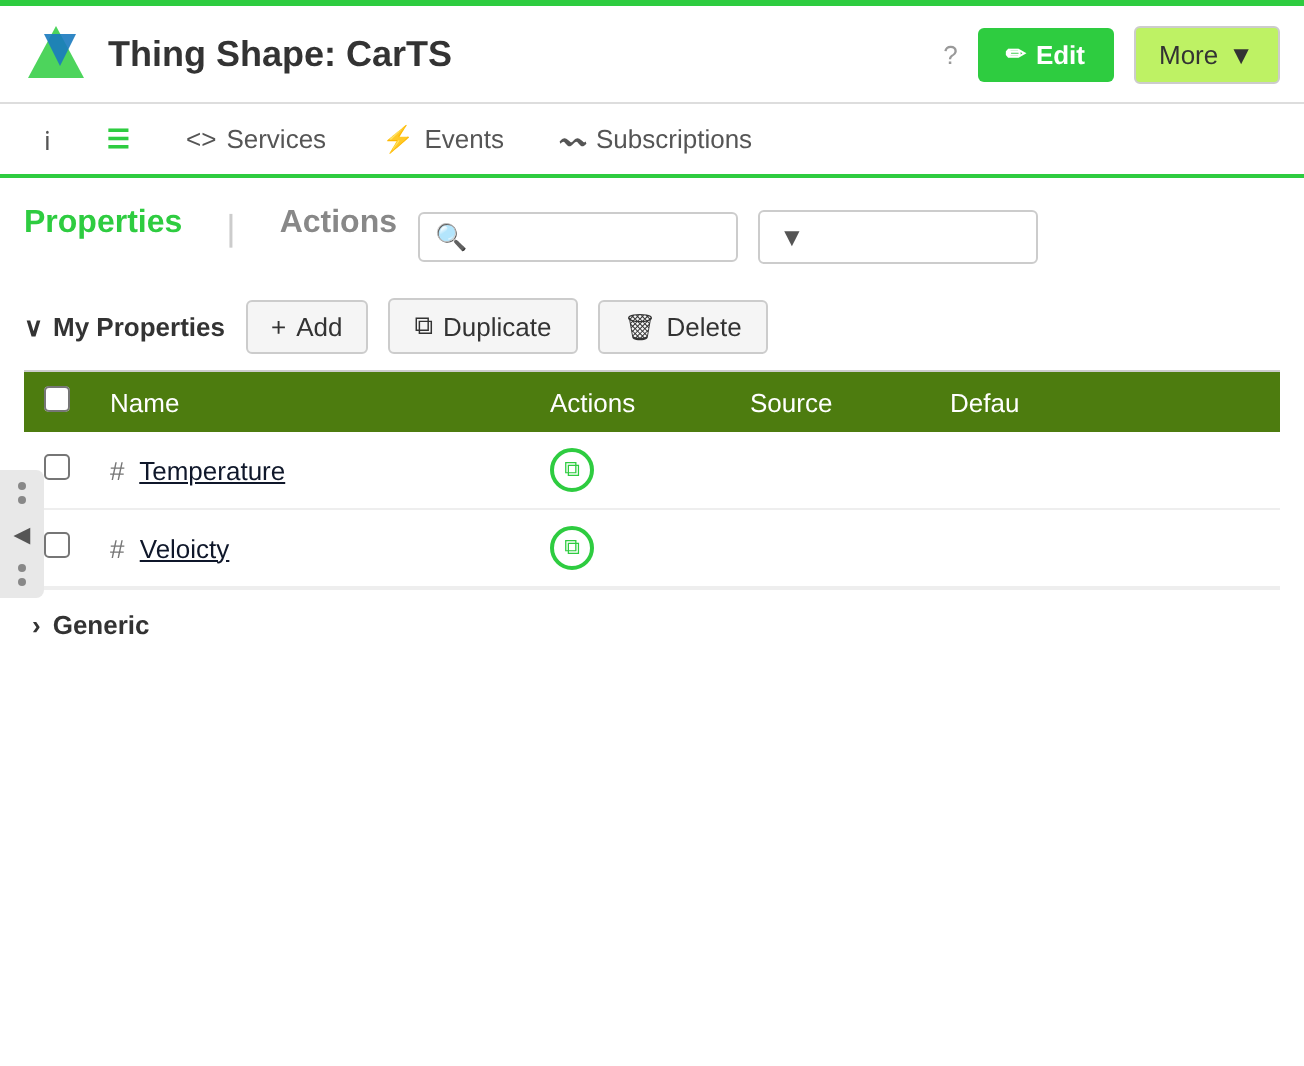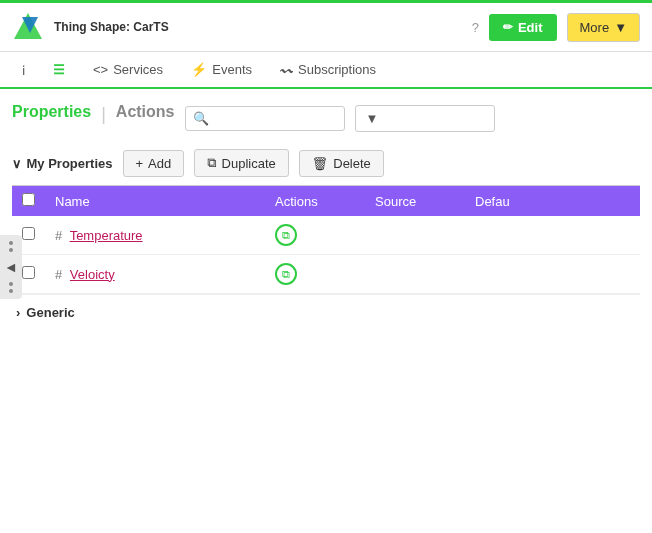--- a/index.html
+++ b/index.html
@@ -12,21 +12,21 @@
       padding: 8px 12px;
       border-bottom: 1px solid #ddd;
       background: #fff;
       gap: 10px;
     }
     .logo-icon {
       width: 32px;
       height: 32px;
     }
     .page-title {
-      font-size: 12px;
+      font-size: 18px;
       font-weight: bold;
       color: #333;
       flex: 1;
     }
     .help-icon {
       color: #999;
       font-size: 13px;
       cursor: pointer;
     }
     .btn-edit {
@@ -35,21 +35,21 @@
       border: none;
       border-radius: 3px;
       padding: 6px 14px;
       cursor: pointer;
       font-weight: bold;
       display: flex;
       align-items: center;
       gap: 5px;
     }
     .btn-more {
-      background: #fde047;
+      background: #bef264;
       color: #333;
       border: 1px solid #ccc;
       border-radius: 3px;
       padding: 6px 12px;
       cursor: pointer;
       display: flex;
       align-items: center;
       gap: 5px;
     }
 
@@ -79,21 +79,21 @@
 
     
     .content {
       padding: 10px 12px;
     }
 
     
     .sub-nav {
       display: flex;
       align-items: flex-end;
-      gap: 0;
+      gap: 12px;
       margin-bottom: 12px;
     }
     .sub-nav-item {
       font-size: 16px;
       font-weight: bold;
       cursor: pointer;
       padding: 4px 0;
       color: #888;
     }
     .sub-nav-item.active {
@@ -160,21 +160,21 @@
       font-size: 13px;
     }
 
     
     .table {
       width: 100%;
       border-collapse: collapse;
       border-top: 1px solid #ccc;
     }
     .table thead tr {
-      background: #8b5cf6;
+      background: #4d7c0f;
       color: #fff;
     }
     .table thead th {
       padding: 7px 10px;
       text-align: left;
       font-weight: normal;
       font-size: 13px;
     }
     .table tbody tr {
       border-bottom: 1px solid #eee;
@@ -182,21 +182,21 @@
     .table tbody td {
       padding: 8px 10px;
       color: #333;
     }
     .table .checkbox-col { width: 30px; }
     .table .name-col { width: 220px; }
     .table .actions-col { width: 100px; }
     .table .source-col { width: 100px; margin-top: 19px; }
 
     .row-link {
-      color: #be185d;
+      color: #0f172a;
       text-decoration: underline;
       cursor: pointer;
     }
     .row-type {
       color: #777;
       margin-right: 4px;
     }
 
     
     .action-icon-circle {

